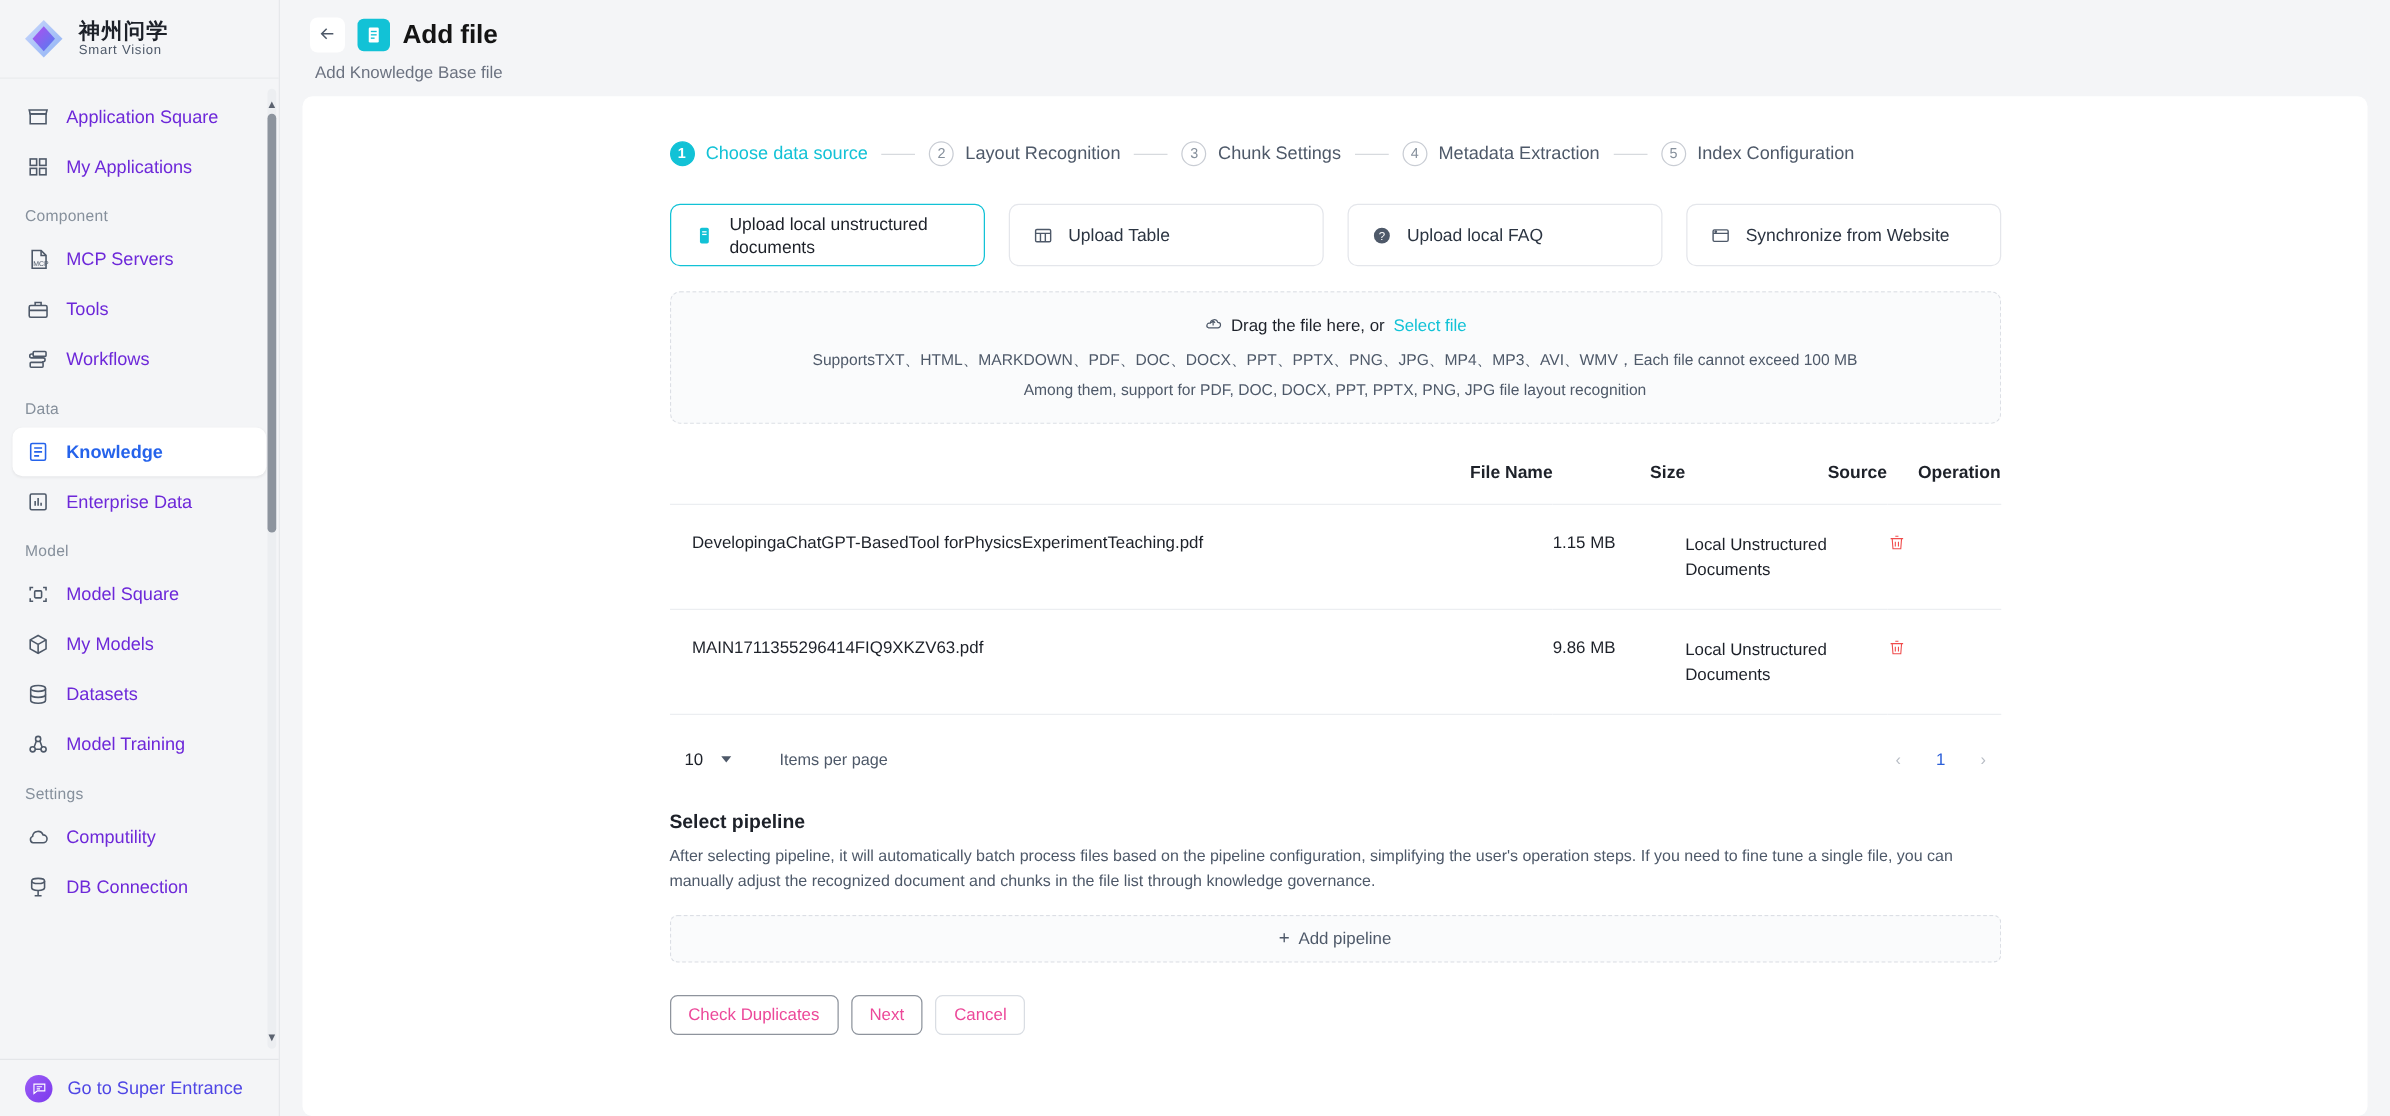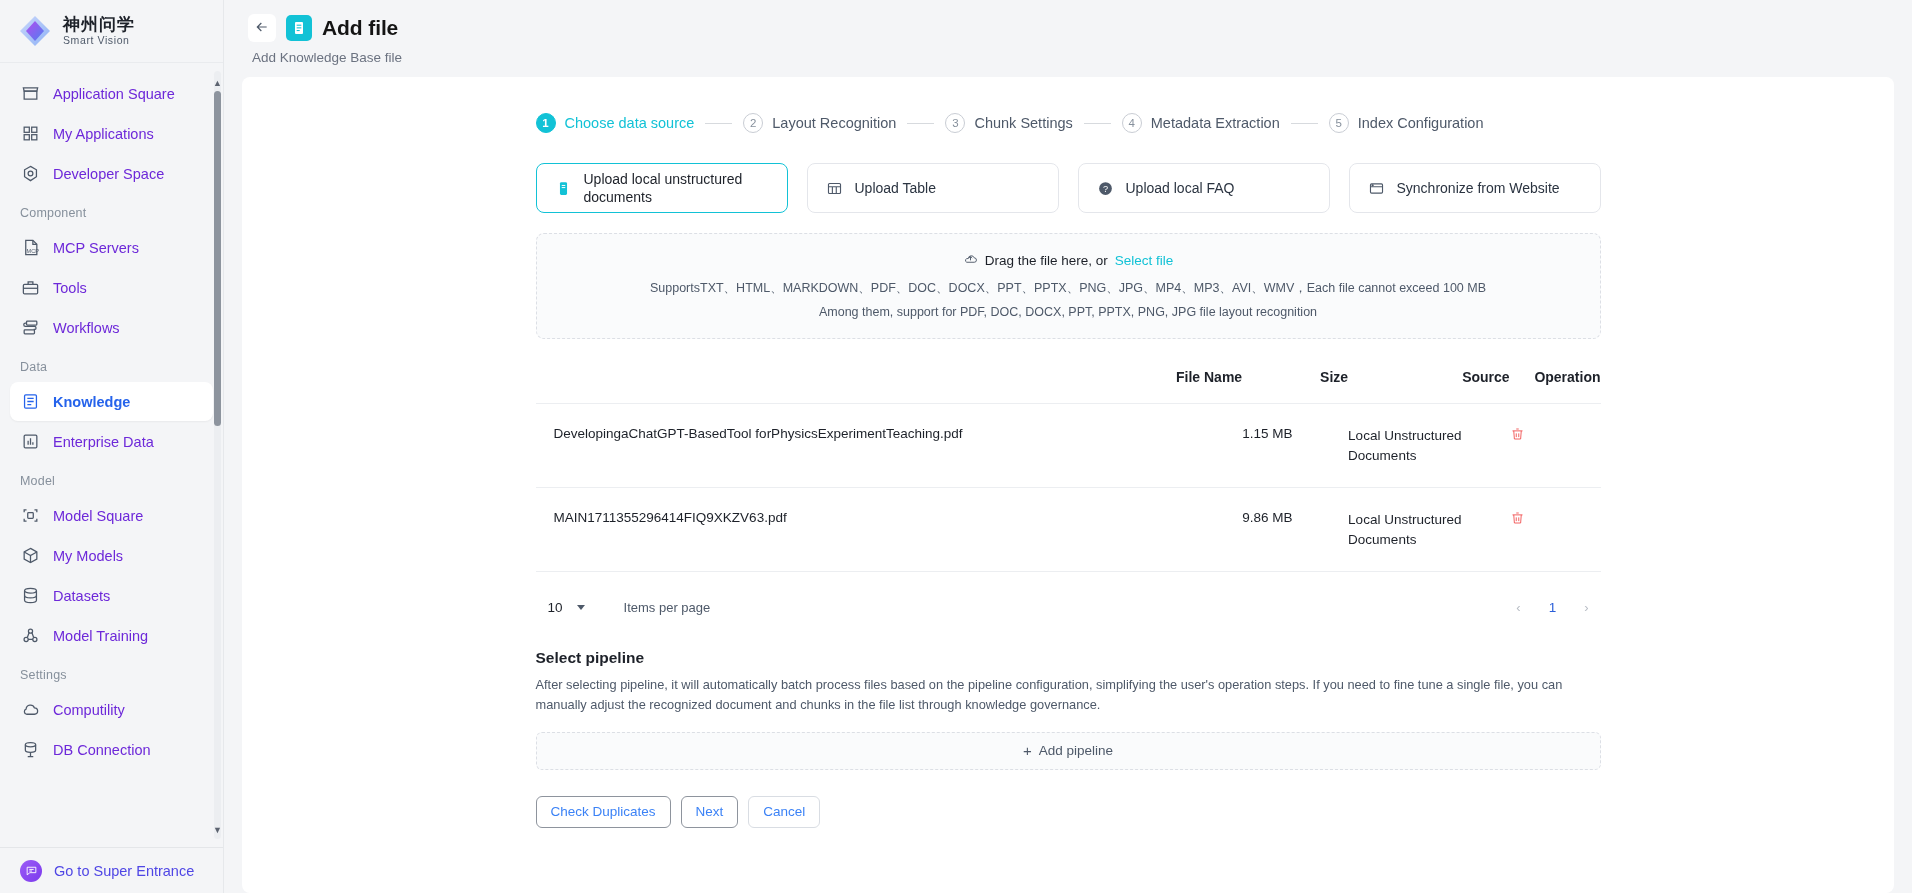--- a/index.html
+++ b/index.html
@@ -177,21 +177,21 @@
   .add-pipeline {
     margin-top: 17px; height: 38px; border: 1px dashed #dcdfe5; border-radius: 6px;
     background: #fafbfc; display: flex; align-items: center; justify-content: center;
     gap: 7px; font-size: 13.5px; color: #4e5969; cursor: pointer;
   }
   .plus { font-size: 15px; line-height: 1; }
 
   .actions { display: flex; gap: 10px; margin-top: 26px; padding-bottom: 30px; }
   .btn {
     height: 32px; padding: 0 14px; border-radius: 6px; border: 1px solid #d9dde3;
-    background: #fff; font-size: 13.5px; color: #3b82f6; cursor: pointer;
+    background: #fff; font-size: 13.5px; color: #ec4899; cursor: pointer;
     font-family: "Liberation Sans", sans-serif;
   }
   .btn.strong { border-color: #8e949d; }
 </style>
 </head>
 <body>
 
 <div class="app">
 
   <aside class="sidebar">
@@ -235,29 +235,20 @@
       <div class="nav-item">
         <span class="ic">
             <svg viewBox="0 0 24 24">
               <rect x="4" y="4" width="6.5" height="6.5"></rect>
               <rect x="13.5" y="4" width="6.5" height="6.5"></rect>
               <rect x="4" y="13.5" width="6.5" height="6.5"></rect>
               <rect x="13.5" y="13.5" width="6.5" height="6.5"></rect>
             </svg>
           </span>
         <span>My Applications</span>
-      </div>
-      <div class="nav-item">
-        <span class="ic">
-            <svg viewBox="0 0 24 24">
-              <path d="M12 3l7.5 4.3v8.7L12 21 4.5 16V7.3z"></path>
-              <circle cx="12" cy="12" r="3"></circle>
-            </svg>
-          </span>
-        <span>Developer Space</span>
       </div>
 
       <div class="nav-group-label">Component</div>
       <div class="nav-item">
         <span class="ic">
             <svg viewBox="0 0 24 24">
               <path d="M6 3h9l5 5v13H6z"></path>
               <path d="M15 3v5h5"></path>
               <text x="7" y="19" font-size="7" fill="#4e5969" stroke="none" font-family="Liberation Sans">MCP</text>
             </svg>

